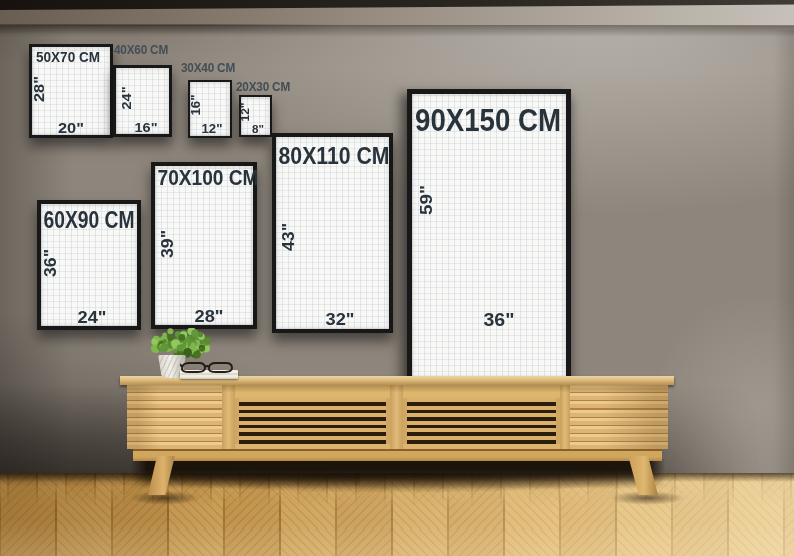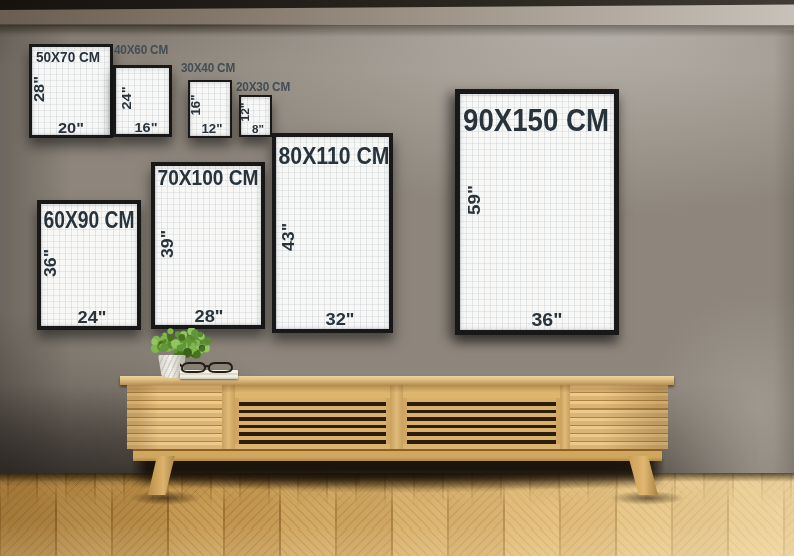--- a/index.html
+++ b/index.html
@@ -90,39 +90,39 @@
 
   <div class="frame" style="left:37px;top:200px;width:104px;height:130px;">
     <div class="paper" style="left:4px;top:4px;right:4px;bottom:4px;"></div>
     <svg width="104" height="130" style="position:absolute;left:0;top:0;">
       <text x="52" y="28" font-size="24" text-anchor="middle" textLength="91" lengthAdjust="spacingAndGlyphs">60X90 CM</text>
       <text x="19" y="63" font-size="16" text-anchor="middle" textLength="28" lengthAdjust="spacingAndGlyphs" transform="rotate(-90 19 63)">36"</text>
       <text x="55" y="123" font-size="17" text-anchor="middle" textLength="29" lengthAdjust="spacingAndGlyphs">24"</text>
     </svg>
   </div>
 
-  <div class="frame" style="left:151px;top:162px;width:114px;height:167px;">
+  <div class="frame" style="left:151px;top:162px;width:106px;height:167px;">
     <div class="paper" style="left:4px;top:4px;right:4px;bottom:4px;"></div>
     <svg width="114" height="167" style="position:absolute;left:0;top:0;">
       <text x="57" y="23" font-size="22" text-anchor="middle" textLength="101" lengthAdjust="spacingAndGlyphs">70X100 CM</text>
       <text x="22" y="82" font-size="16" text-anchor="middle" textLength="28" lengthAdjust="spacingAndGlyphs" transform="rotate(-90 22 82)">39"</text>
       <text x="58" y="160" font-size="17" text-anchor="middle" textLength="29" lengthAdjust="spacingAndGlyphs">28"</text>
     </svg>
   </div>
 
   <div class="frame" style="left:272px;top:133px;width:121px;height:200px;">
     <div class="paper" style="left:4px;top:4px;right:4px;bottom:4px;"></div>
     <svg width="121" height="200" style="position:absolute;left:0;top:0;">
       <text x="62" y="31" font-size="24" text-anchor="middle" textLength="111" lengthAdjust="spacingAndGlyphs">80X110 CM</text>
       <text x="22" y="104" font-size="16" text-anchor="middle" textLength="28" lengthAdjust="spacingAndGlyphs" transform="rotate(-90 22 104)">43"</text>
       <text x="68" y="192" font-size="17" text-anchor="middle" textLength="29" lengthAdjust="spacingAndGlyphs">32"</text>
     </svg>
   </div>
 
-  <div class="frame" style="left:407px;top:89px;width:164px;height:246px;box-shadow:0 8px 10px rgba(10,10,10,.5), -8px 4px 10px rgba(10,10,10,.35);margin-left:48px;">
+  <div class="frame" style="left:407px;top:89px;width:164px;height:294px;box-shadow:0 8px 10px rgba(10,10,10,.5), -8px 4px 10px rgba(10,10,10,.35);">
     <div class="paper" style="left:5px;top:5px;right:5px;bottom:5px;"></div>
     <svg width="164" height="246" style="position:absolute;left:0;top:0;">
       <text x="81" y="42" font-size="32" text-anchor="middle" textLength="146" lengthAdjust="spacingAndGlyphs">90X150 CM</text>
       <text x="25" y="111" font-size="17" text-anchor="middle" textLength="30" lengthAdjust="spacingAndGlyphs" transform="rotate(-90 25 111)">59"</text>
       <text x="92" y="237" font-size="18" text-anchor="middle" textLength="31" lengthAdjust="spacingAndGlyphs">36"</text>
     </svg>
   </div>
 
 
   <div style="position:absolute;left:0;top:473px;width:794px;height:83px;overflow:hidden;">

